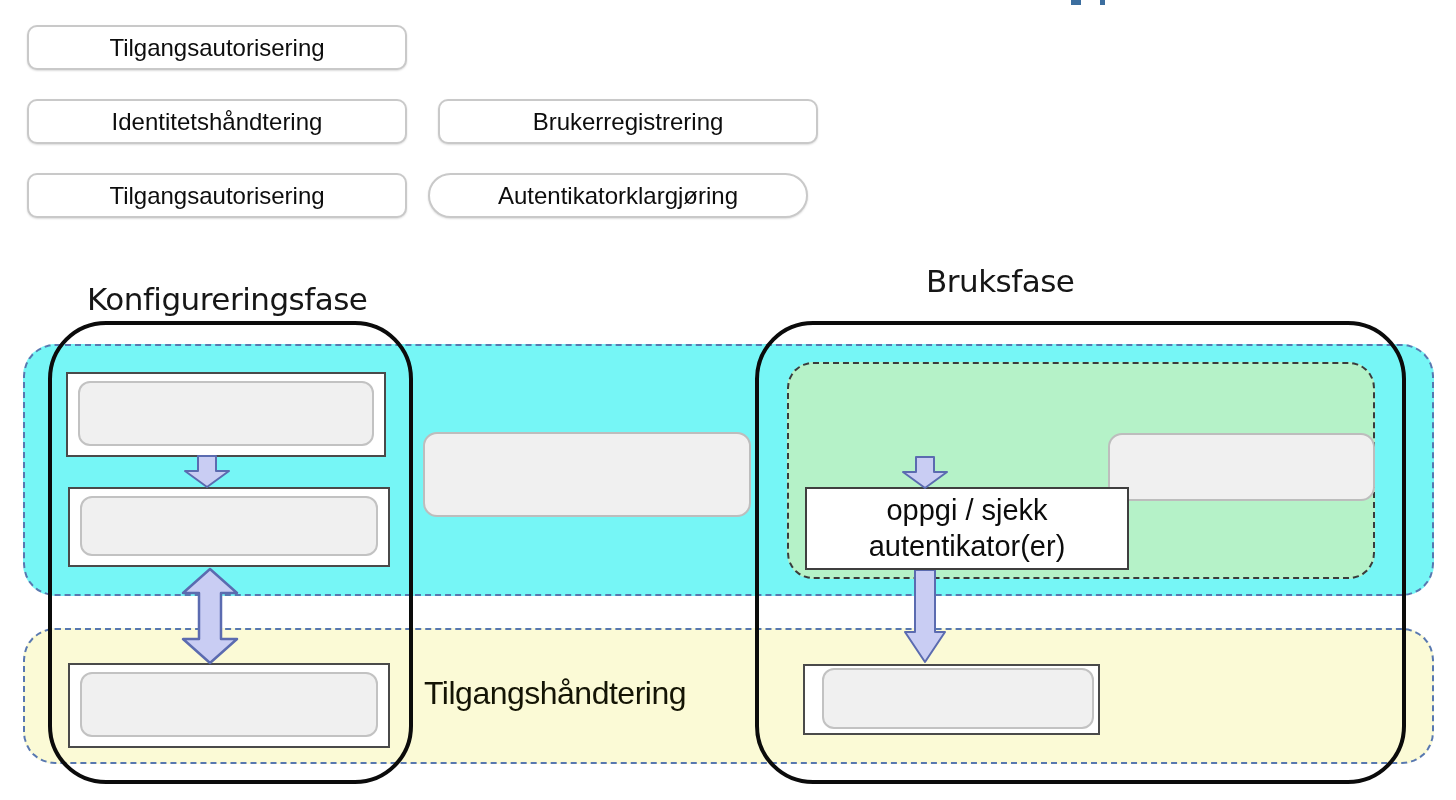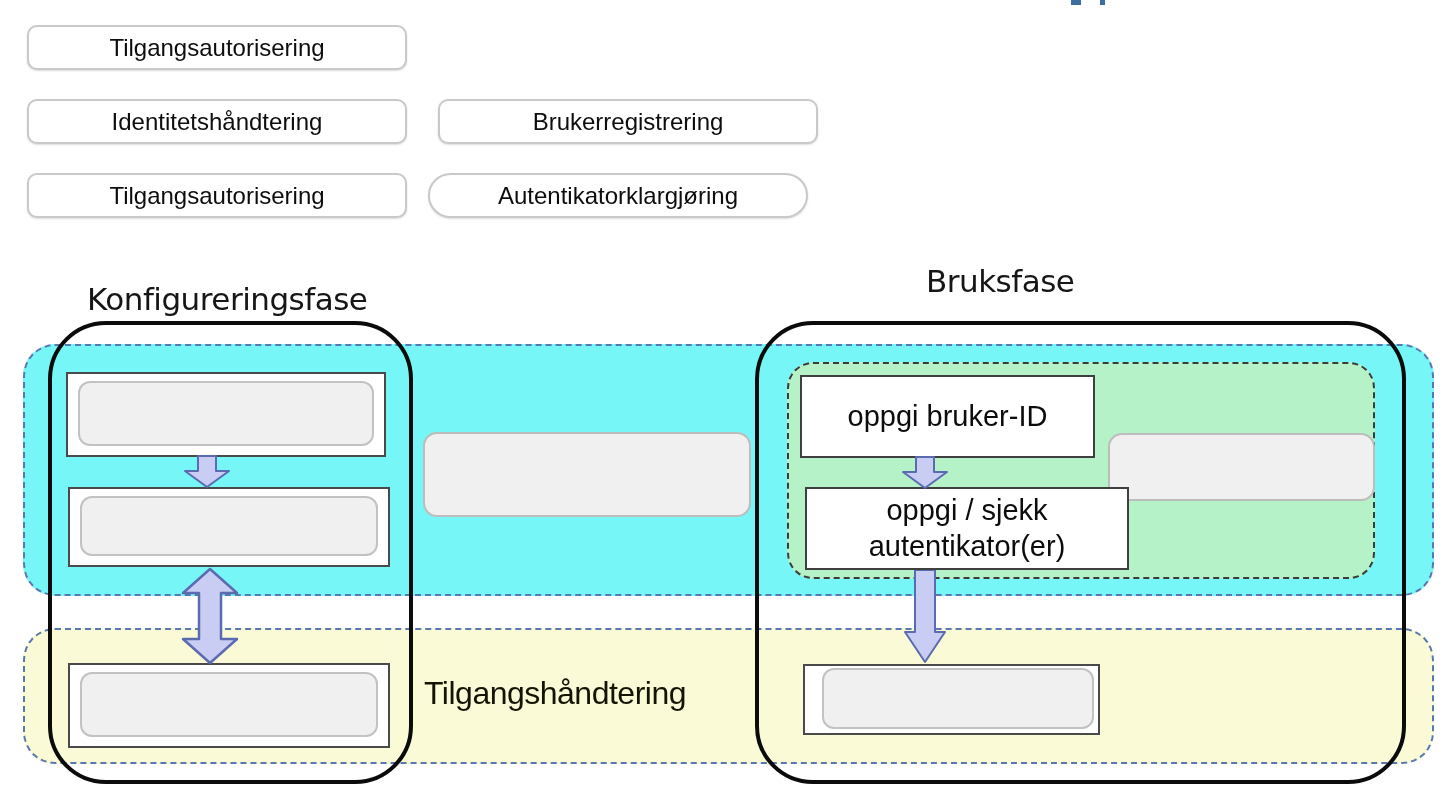--- a/index.html
+++ b/index.html
@@ -126,23 +126,20 @@
     <div class="zone-inner"></div>
   </div>
   <div class="zone-outer z3" id="zone-l3">
     <div class="zone-inner"></div>
   </div>
 
   <div class="zone-bare z3" id="zone-mid"></div>
 
   <div class="zone-bare z3" id="zone-right-green"></div>
 
-  <div class="label-box z3" id="box-step1">
-    <span>oppgi bruker-ID</span>
-  </div>
   <div class="label-box z3" id="box-step2">
     <span>oppgi / sjekk</span>
     <span>autentikator(er)</span>
   </div>
 
   <div class="zone-outer z3" id="zone-r3">
     <div class="zone-inner"></div>
   </div>
 
   <svg class="arrow z5" style="left:183px;top:455px;" width="48" height="33" viewBox="0 0 48 33">

